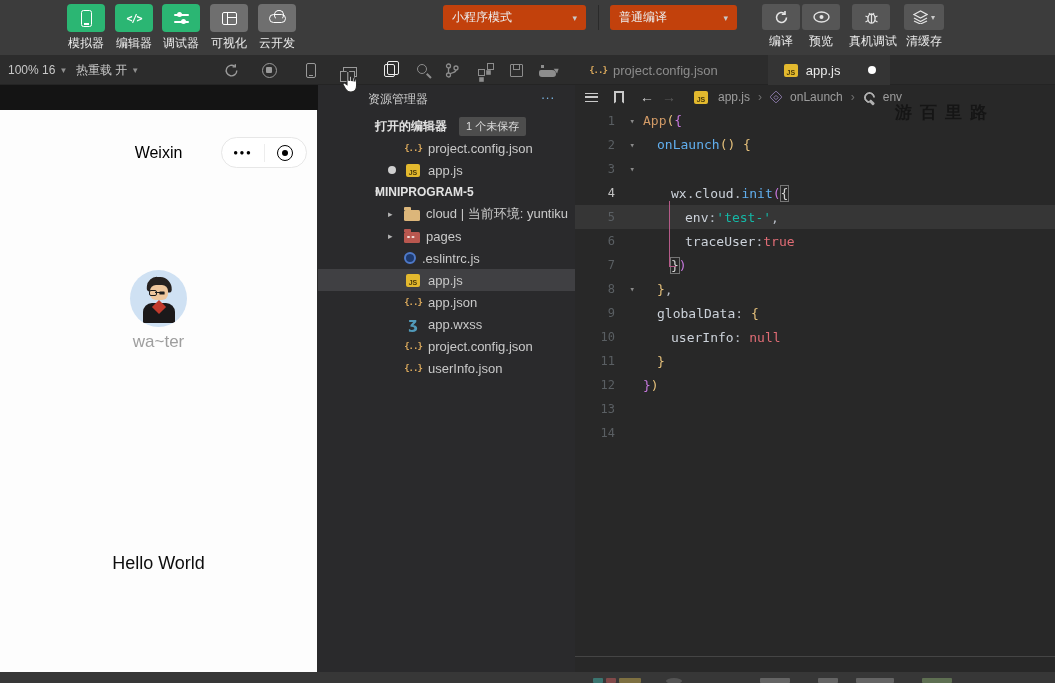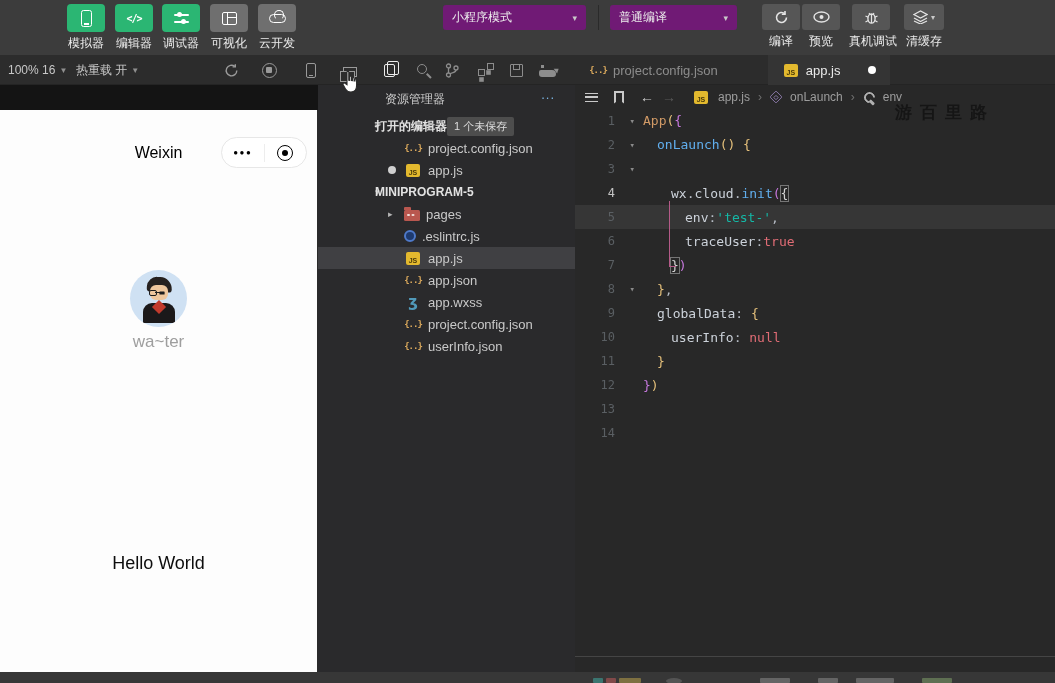--- a/index.html
+++ b/index.html
@@ -18,21 +18,21 @@
   .g-tune{width:15px;height:11px;position:relative}
   .g-tune::before,.g-tune::after{content:"";position:absolute;left:0;right:0;height:2px;background:#fff;border-radius:1px}
   .g-tune::before{top:1px}.g-tune::after{bottom:1px}
   .g-tune i{position:absolute;width:5px;height:5px;border-radius:50%;background:#fff}
   .g-tune i.a{top:-.5px;left:3px}.g-tune i.b{bottom:-.5px;right:3px}
   .g-grid{width:15px;height:13px;border:1.5px solid #fff;border-radius:2px;position:relative}
   .g-grid::before{content:"";position:absolute;left:4px;top:0;bottom:0;width:1.5px;background:#fff}
   .g-grid::after{content:"";position:absolute;left:4px;right:0;top:4px;height:1.5px;background:#fff}
   .g-cloud{width:17px;height:9px;border:1.5px solid #fff;border-radius:6px;position:relative}
   .g-cloud::before{content:"";position:absolute;top:-5px;left:4px;width:8px;height:8px;border:1.5px solid #fff;border-radius:50%;border-bottom-color:transparent}
-  .dd{position:absolute;top:5px;height:25px;background:#701a75;border-radius:3px;color:#ececec;font-size:12px;display:flex;align-items:center;padding:0 9px;cursor:pointer}
+  .dd{position:absolute;top:5px;height:25px;background:#c2410c;border-radius:3px;color:#ececec;font-size:12px;display:flex;align-items:center;padding:0 9px;cursor:pointer}
   .dd .caret{margin-left:auto;color:#c9c9c9;font-size:9px}
   .vsep{position:absolute;left:598px;top:5px;width:1px;height:25px;background:#2a2a2a}
   .actbtn{position:absolute;top:4px;text-align:center;cursor:pointer}
   .actbtn .box{height:26px;background:#565656;border-radius:3px;display:flex;align-items:center;justify-content:center;gap:3px}
   .actbtn .lbl{font-size:12px;color:#ececec;margin-top:3px;white-space:nowrap}
   .actbtn svg{display:block}
 
   
   .subbar{position:absolute;left:0;top:55px;width:100%;height:30px;background:#2c2c2c;border-bottom:1px solid #242424}
   .subsel{position:absolute;top:0;height:30px;display:flex;align-items:center;gap:4px;color:#c8c8c8;font-size:12px;cursor:pointer}
@@ -102,31 +102,31 @@
   .av-gl{position:absolute;top:20px;left:19px;width:8px;height:6px;border:1.4px solid #1d1d1d;border-radius:2px;box-shadow:9px 0 0 -1.4px #1d1d1d}
   .av-gl::before{content:"";position:absolute;left:5px;top:1px;width:5px;height:1.4px;background:#1d1d1d}
   .av-body{position:absolute;top:33px;left:13px;width:32px;height:20px;background:#1b191a;border-radius:9px 9px 0 0}
   .av-scarf{position:absolute;top:32px;left:24px;width:10px;height:10px;background:#c23a2c;transform:rotate(45deg)}
   .nickname{position:absolute;top:222px;left:0;right:0;text-align:center;font-size:17px;color:#9e9e9e;cursor:pointer}
   .hello{position:absolute;top:443px;left:0;right:0;text-align:center;font-size:18px;color:#0d0d0d}
 
   
   .sidebar{position:absolute;left:318px;top:85px;width:257px;bottom:11px;background:#2a2a2c;color:#c9c9c9;font-size:13px}
   .sb-head{position:absolute;top:0;left:0;right:0;height:26px}
-  .sb-title{position:absolute;left:67px;top:6px;font-size:12px;color:#cfcfcf}
+  .sb-title{position:absolute;left:50px;top:6px;font-size:12px;color:#cfcfcf}
   .sb-menu{position:absolute;right:20px;top:2px;color:#7ab3e0;font-size:13px;letter-spacing:1px;cursor:pointer}
   .tree{position:absolute;top:30px;left:0;right:0}
   .trow{height:22px;display:flex;align-items:center;cursor:pointer;white-space:nowrap}
   .trow.selected{background:#404043}
   .trow .chev{width:18px;padding-left:57px;color:#b5b5b5;font-size:9px;flex:none}
   .trow .mk{width:16px;margin-left:70px;flex:none;color:#b5b5b5;font-size:9px;display:inline-flex;align-items:center}
   .mk.dirty::before{content:"";width:8px;height:8px;border-radius:50%;background:#d0d0d0}
   .mk.expand::before{content:"\25B8"}
   .sec-label{color:#e2e2e2;font-weight:bold;font-size:12px}
-  .badge{background:#4d4d4d;color:#dedede;font-size:11px;font-weight:normal;padding:2px 7px;margin-left:0;border-radius:2px}
+  .badge{background:#4d4d4d;color:#dedede;font-size:11px;font-weight:normal;padding:2px 7px;margin-left:12px;border-radius:2px}
   .fname{margin-left:6px;color:#c9c9c9}
 
   
   .editor{position:absolute;left:575px;top:85px;right:0;bottom:11px;background:#282828}
   .crumbs{position:absolute;top:0;left:0;right:0;height:24px;display:flex;align-items:center;gap:8px;padding-left:10px;color:#9d9d9d;font-size:12px}
   .ci{cursor:pointer;display:inline-flex;align-items:center}
   .i-list{width:13px;height:9px;border-top:1.5px solid #c9c9c9;border-bottom:1.5px solid #c9c9c9;position:relative}
   .i-list::after{content:"";position:absolute;left:0;right:0;top:2.5px;height:1.5px;background:#c9c9c9}
   .i-bookmark{width:10px;height:13px;border:1.5px solid #c9c9c9;border-bottom:none;clip-path:polygon(0 0,100% 0,100% 100%,50% 72%,0 100%);background:transparent;position:relative}
   .i-bookmark::after{content:"";position:absolute;inset:0;border:1.5px solid #c9c9c9;clip-path:polygon(0 0,100% 0,100% 100%,50% 72%,0 100%)}
@@ -362,20 +362,25 @@
             <span class="fic ic-js"></span>
             <span class="fname">app.js</span>
           </div>
         </div>
       <div class="trow">
         <span class="chev">▾</span>
         <span class="sec-label">MINIPROGRAM-5</span>
       </div>
       <div>
 
+          <div class="trow">
+            <span class="mk expand"></span>
+            <span class="fic ic-folder-cloud fld"></span>
+            <span class="fname">cloud | 当前环境: yuntiku</span>
+          </div>
 
           <div class="trow">
             <span class="mk expand"></span>
             <span class="fic ic-folder-pages fld"></span>
             <span class="fname">pages</span>
           </div>
 
 
           <div class="trow">
             <span class="mk"></span>

